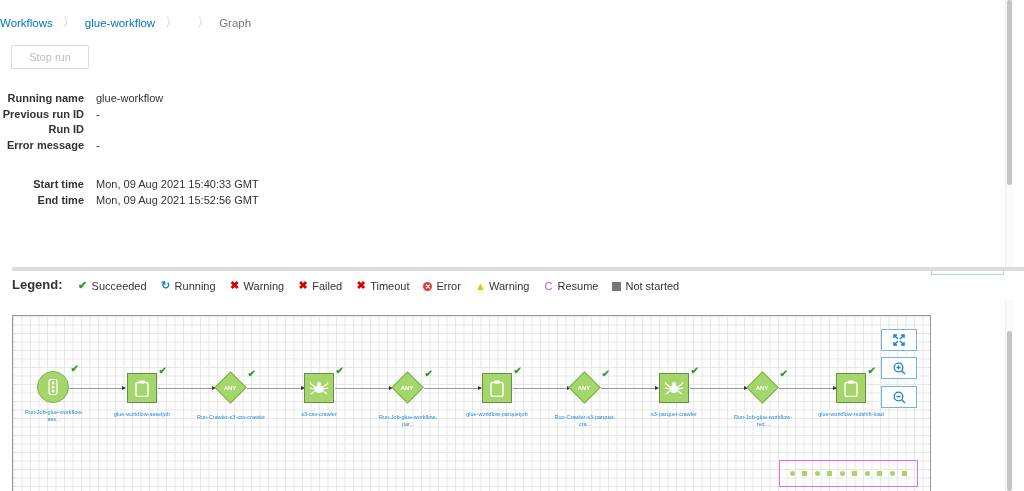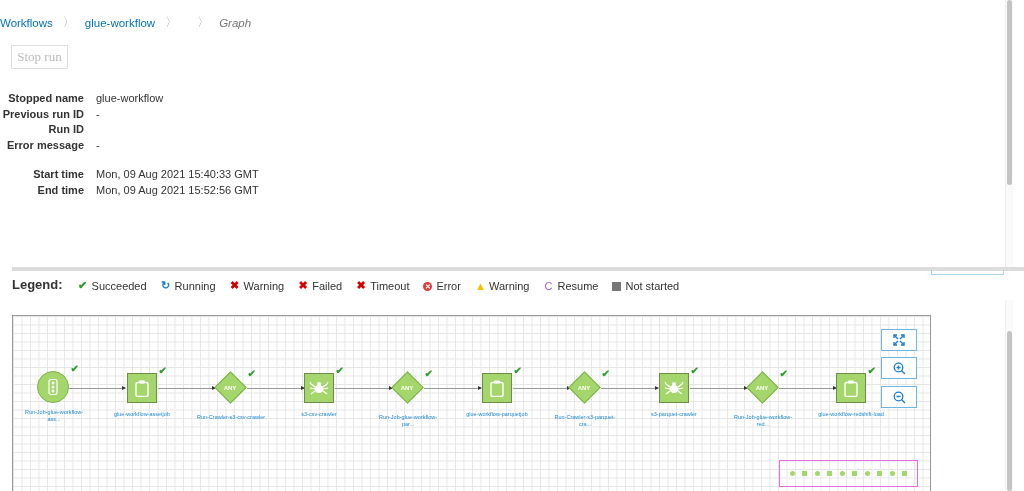--- a/index.html
+++ b/index.html
@@ -4,23 +4,23 @@
 <style>
   * { box-sizing: border-box; margin: 0; padding: 0; }
   html, body { width: 1024px; height: 491px; overflow: hidden; background: #fff; }
   body { font-family: "Liberation Sans", sans-serif; font-size: 11px; color: #222; position: relative; }
 
   
   .top-pane { position: absolute; left: 0; top: 0; width: 1024px; height: 267px; overflow: hidden; }
   .breadcrumb { position: absolute; left: 0; top: 14px; display: flex; align-items: center; font-size: 11.5px; white-space: nowrap; }
   .breadcrumb a { color: #0073bb; text-decoration: none; }
   .breadcrumb .sep { color: #aaa; margin: 0 10px; font-size: 12px; }
-  .breadcrumb .current { color: #777; font-style: italic; }
-
-  .stop-btn { position: absolute; left: 11px; top: 45px; width: 57px; height: 24px; border: 1px solid #ddd; background: #fff; color: #bbb; font-size: 13px; font-family: Liberation Serif, serif; border-radius: 1px; }
+  .breadcrumb .current { color: #777; }
+
+  .stop-btn { position: absolute; left: 11px; top: 45px; width: 78px; height: 24px; border: 1px solid #ddd; background: #fff; color: #bbb; font-size: 11px; font-family: Liberation Sans, sans-serif; border-radius: 1px; }
 
   .details { position: absolute; left: 0; top: 91px; }
   .detail-row { display: flex; line-height: 15.5px; }
   .detail-row .k { width: 96px; text-align: right; font-weight: bold; color: #333; padding-right: 12px; }
   .detail-row .v { color: #333; }
 
   .top-scroll-track { position: absolute; left: 1005px; top: 0; width: 8px; height: 267px; background: #fafafa; border-left: 1px solid #eee; }
   .top-scroll-thumb { position: absolute; left: 1007px; top: 0; width: 5px; height: 185px; background: #c4c4c4; border-radius: 3px; }
 
   .splitter { position: absolute; left: 12px; top: 267px; width: 1012px; height: 4px; background: #dcdcdc; }
@@ -78,35 +78,35 @@
     <a href="#">glue-workflow</a>
     <span class="sep">〉</span>
     <span class="sep">〉</span>
     <span class="current">Graph</span>
   </nav>
 
   <button class="stop-btn" disabled="">Stop run</button>
 
   <div class="details">
     <div class="detail-row">
-      <div class="k" style="line-height:15.5px"><span>Stopped name</span></div>
+      <div class="k" style="line-height:15.5px"><span>Running name</span></div>
       <div class="v">glue-workflow</div>
     </div>
     <div class="detail-row" style="margin-top:0">
       <div class="k">Previous run ID</div>
       <div class="v">-</div>
     </div>
     <div class="detail-row">
       <div class="k">Run ID</div>
     </div>
     <div class="detail-row">
       <div class="k">Error message</div>
       <div class="v">-</div>
     </div>
-    <div class="detail-row" style="margin-top:14px">
+    <div class="detail-row" style="margin-top:24px">
       <div class="k">Start time</div>
       <div class="v">Mon, 09 Aug 2021 15:40:33 GMT</div>
     </div>
     <div class="detail-row">
       <div class="k">End time</div>
       <div class="v">Mon, 09 Aug 2021 15:52:56 GMT</div>
     </div>
   </div>
 
   <div class="top-scroll-track"></div>

